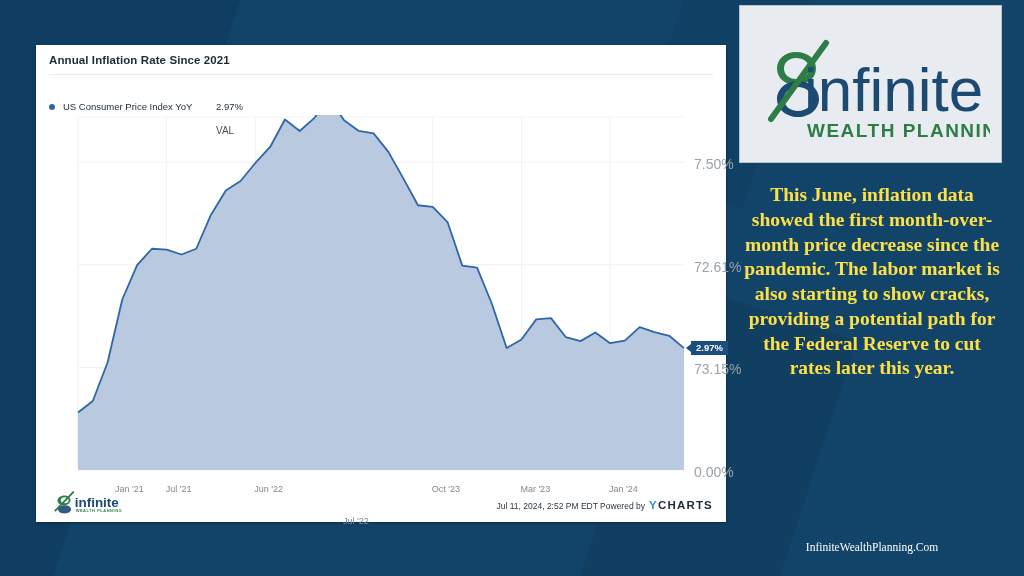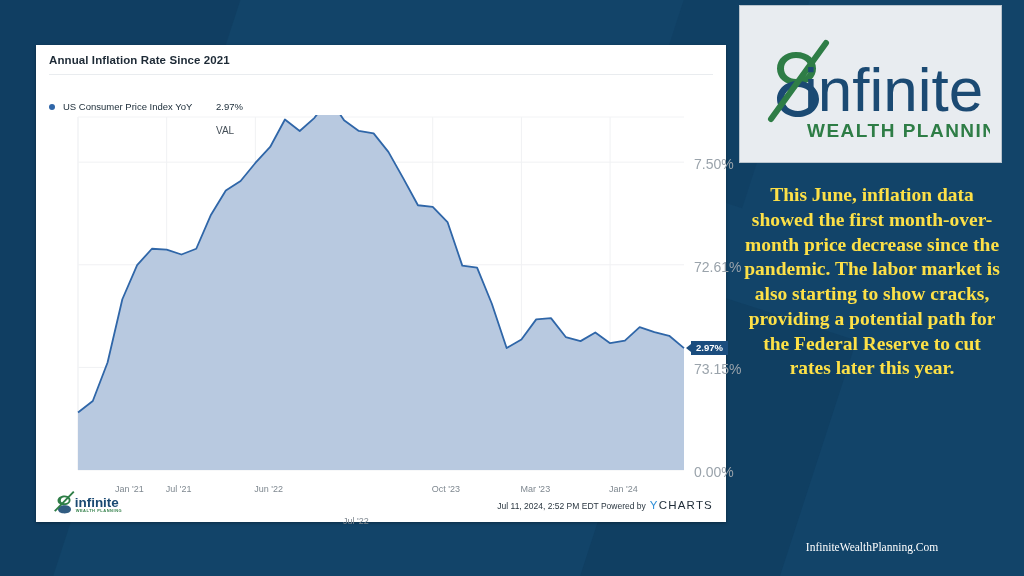--- a/index.html
+++ b/index.html
@@ -52,21 +52,21 @@
     border-top:4px solid transparent;border-bottom:4px solid transparent;
     border-right:5px solid #1b4d7e;
   }
 
   
   .card-foot{position:absolute;left:0;bottom:0;width:100%;height:40px;}
   .stamp{
     position:absolute;right:13px;bottom:11px;
     font-size:8.5px;color:#2a3640;display:flex;align-items:baseline;gap:4px;
   }
-  .ycharts{font-size:11.5px;font-weight:normal;letter-spacing:1.2px;color:#1d2a36;}
+  .ycharts{font-size:11.5px;font-weight:bold;letter-spacing:1.2px;color:#1d2a36;}
   .ycharts .y{color:#2f8fd8;}
 
   
   .wm{position:absolute;left:14px;bottom:8px;width:94px;height:26px;}
 
   
   .logo-panel{
     position:absolute;left:739px;top:5px;width:263px;height:158px;
     background:#e8ecf0;border:1px solid #b9c4cd;box-sizing:border-box;
     display:flex;align-items:center;justify-content:center;

